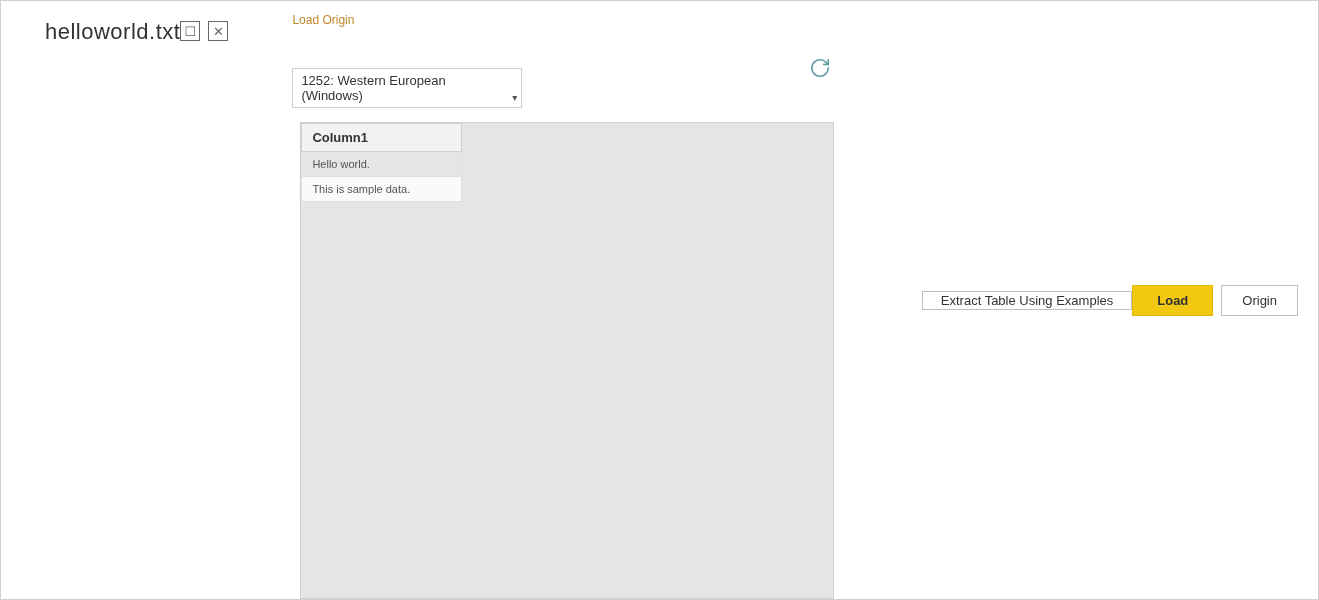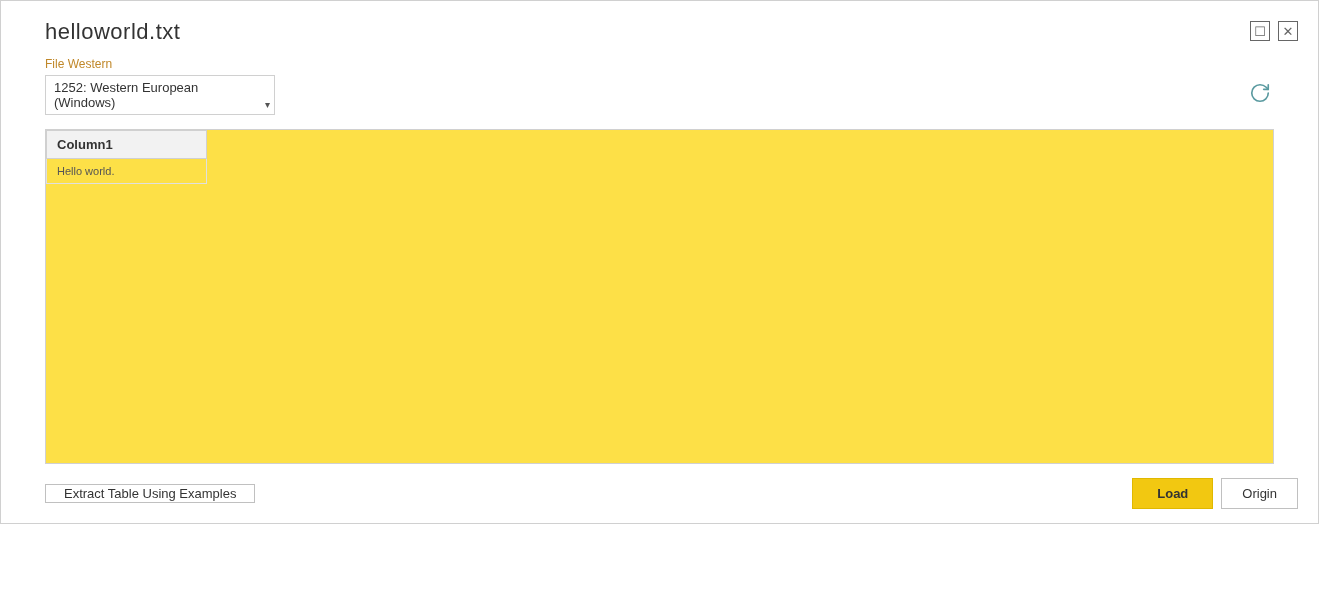--- a/index.html
+++ b/index.html
@@ -12,25 +12,25 @@
       font-family: 'Segoe UI', Tahoma, Geneva, Verdana, sans-serif;
       background: #ffffff;
       width: 1319px;
       height: 600px;
       overflow: hidden;
       position: relative;
     }
 
     .window {
       width: 1319px;
-      height: 524px;
-      background: #ffffff;
-      border: 1px solid #d0d0d0;
-      display: flex;
-      flex-direction: column;
+      height: 600px;
+      background: #ffffff;
+      border: 1px solid #d0d0d0;
+      display: flex;
+      flex-direction: row;
       position: relative;
     }
 
     .title-bar {
       display: flex;
       justify-content: space-between;
       align-items: flex-start;
       padding: 18px 20px 0 44px;
     }
 
@@ -86,20 +86,21 @@
       display: flex;
       align-items: flex-end;
       border: 1px solid #d0d0d0;
       background: #ffffff;
       padding: 4px 4px 4px 8px;
       font-size: 13px;
       color: #333;
       cursor: pointer;
       width: 230px;
       justify-content: space-between;
+      margin-top: 37px;
     }
 
     .file-origin-select-text {
       font-size: 13px;
       color: #333;
     }
 
     .dropdown-arrow {
       font-size: 10px;
       color: #555;
@@ -117,21 +118,22 @@
 
     .refresh-icon svg {
       width: 22px;
       height: 22px;
     }
 
     .data-table-container {
       border: 1px solid #d0d0d0;
       flex: 1;
       overflow: auto;
-      background: #fde047;
+      background: #e5e5e5;
+      margin-left: 8px;
     }
 
     .data-table {
       border-collapse: collapse;
       font-size: 13px;
     }
 
     .data-table th {
       background: #f2f2f2;
       border: 1px solid #d0d0d0;
@@ -208,21 +210,21 @@
         <span>☐</span>
       </button>
       <button class="window-control-btn" title="Close">
         <span>✕</span>
       </button>
     </div>
   </div>
 
   <div class="content-area">
 
-    <div class="file-origin-label">File Western</div>
+    <div class="file-origin-label">Load Origin</div>
 
     <div class="file-origin-row">
       <div class="file-origin-select">
         <span class="file-origin-select-text">1252: Western European (Windows)</span>
         <span class="dropdown-arrow">▾</span>
       </div>
 
       <div class="refresh-icon-container">
         <span class="refresh-icon">
           <svg viewBox="0 0 24 24" fill="none" stroke="#5a9aa0" stroke-width="1.8" stroke-linecap="round" stroke-linejoin="round">
@@ -239,20 +241,23 @@
       <table class="data-table">
         <thead>
           <tr>
             <th>Column1</th>
           </tr>
         </thead>
         <tbody id="table-body">
         <tr>
               <td>Hello world.</td>
             </tr>
+            <tr>
+              <td>This is sample data.</td>
+            </tr>
           </tbody>
       </table>
     </div>
 
   </div>
 
   <div class="footer">
     <div class="footer-left">
       <button class="btn btn-extract">Extract Table Using Examples</button>
     </div>

